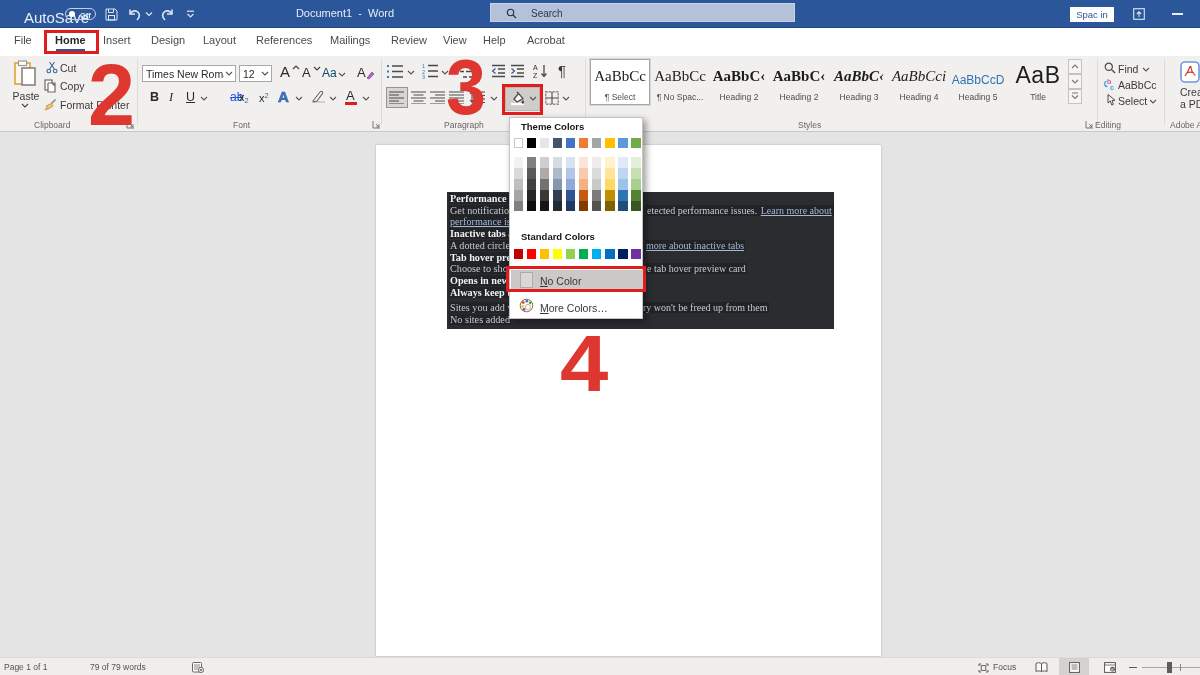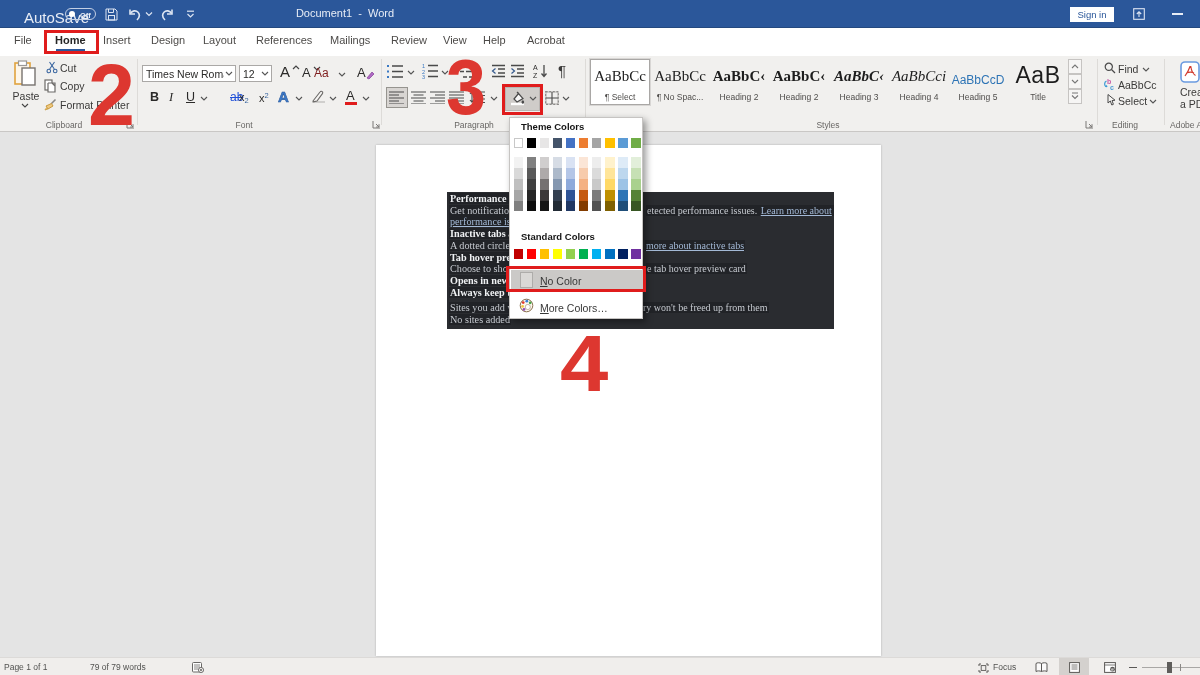--- a/index.html
+++ b/index.html
@@ -7,21 +7,21 @@
 .ab{position:absolute}
 
 #titlebar{left:0;top:0;width:1200px;height:28px;background:#2b579a;border-bottom:1px solid #24497f}
 #titlebar .wt{color:#e8edf6}
 
 #tabrow{left:0;top:28px;width:1200px;height:28px;background:#ffffff}
 .tab{position:absolute;top:6px;font-size:11px;color:#4c4a48}
 
 #ribbon{left:0;top:56px;width:1200px;height:76px;background:#f1f0ee;border-bottom:1px solid #c9c7c5}
 .vsep{position:absolute;top:3px;width:1px;height:66px;background:#dddbd8}
-.glabel{position:absolute;top:64px;font-size:8.5px;color:#686664;text-align:center}
+.glabel{position:absolute;top:64px;font-size:8.5px;color:#686664;}
 .launch{position:absolute;top:64px;width:9px;height:9px}
 .btxt{font-size:10.5px;color:#3b3a39}
 .stp{position:absolute;top:12px;width:60px;text-align:center;font-family:"Liberation Serif",serif;font-size:15px;color:#1d1d1d;white-space:nowrap}
 .stl{position:absolute;top:36px;width:60px;text-align:center;font-size:8.5px;color:#4f4d4b;white-space:nowrap;overflow:hidden}
 
 #page{left:376px;top:145px;width:505px;height:511px;background:#fff;box-shadow:0 0 2px rgba(0,0,0,0.25)}
 #dark{left:447px;top:192px;width:387px;height:137px;background:#2a2c30}
 .dl{position:absolute;left:2px;font-family:"Liberation Serif",serif;font-size:10.2px;line-height:11.7px;white-space:nowrap;color:#c6cad0}
 .dl span{background:#212327;padding:0 1px}
 .dr{position:absolute;font-family:"Liberation Serif",serif;font-size:10px;line-height:11.7px;white-space:nowrap;color:#c6cad0}
@@ -64,21 +64,28 @@
     </svg>
  <svg class="ab" style="left:160px;top:8px" width="14" height="13" viewBox="0 0 14 13">
       <path d="M12 1.5 L12 6 L7 6" fill="none" stroke="#dde5f2" stroke-width="1.6"></path>
       <path d="M11.5 5.5 C10 2.5 6 2 4 4.2 C2 6.5 2.5 9.5 5 12" fill="none" stroke="#dde5f2" stroke-width="1.6"></path>
     </svg>
  <svg class="ab" style="left:186px;top:10px" width="9" height="9" viewBox="0 0 9 9">
       <path d="M1 1.2 L8 1.2" stroke="#dde5f2" stroke-width="1.2"></path>
       <path d="M1.5 4 L4.5 7 L7.5 4" fill="none" stroke="#dde5f2" stroke-width="1.2"></path>
     </svg>
  <div class="ab wt" style="left:280px;top:7px;width:130px;text-align:center;font-size:11px;white-space:nowrap">Document1&nbsp; -&nbsp; Word</div>
- <div class="ab" style="left:1070px;top:7px;width:44px;height:15px;background:#fff;text-align:center;font-size:9.5px;color:#2b579a;line-height:15px">Sign in</div>
+ <div class="ab" style="left:490px;top:3px;width:305px;height:19px;background:#b5c1d8;border:1px solid #c9d2e2">
+   <svg class="ab" style="left:15px;top:3.5px" width="11" height="11" viewBox="0 0 11 11">
+        <circle cx="4.5" cy="4.5" r="3.2" fill="none" stroke="#20304e" stroke-width="1.1"></circle>
+        <path d="M7 7 L10 10" stroke="#20304e" stroke-width="1.1"></path>
+      </svg>
+   <div class="ab" style="left:40px;top:3.5px;font-size:10px;color:#2c3850">Search</div>
+ </div>
+ <div class="ab" style="left:1070px;top:7px;width:44px;height:15px;background:#fff;text-align:center;font-size:9.5px;color:#2b579a;line-height:15px">Spac in</div>
  <svg class="ab" style="left:1133px;top:8px" width="12" height="12" viewBox="0 0 12 12">
       <rect x="0.7" y="0.7" width="10.6" height="10.6" fill="none" stroke="#dde5f2" stroke-width="1.1"></rect>
       <path d="M6 9 L6 4 M3.8 6 L6 3.8 L8.2 6" fill="none" stroke="#dde5f2" stroke-width="1.1"></path>
     </svg>
  <div class="ab" style="left:1172px;top:13px;width:11px;height:1.6px;background:#e8edf6"></div>
 </div>
 
 <div class="ab" id="tabrow">
  <div class="tab" style="left:14px">File</div>
  <div class="tab" style="left:55px;font-weight:bold;color:#262626">Home</div>
@@ -146,21 +153,21 @@
       <path d="M1 1 L4 4 L7 1" fill="none" stroke="#555" stroke-width="1.1"></path>
     </svg>
  <div class="ab" style="left:280px;top:7px;font-size:15px;color:#2b2a29">A</div>
     <svg class="ab" style="left:292px;top:9px" width="8" height="5" viewBox="0 0 8 5">
       <path d="M1 4 L4 1 L7 4" fill="none" stroke="#444" stroke-width="1.2"></path>
     </svg>
  <div class="ab" style="left:302px;top:9px;font-size:13px;color:#2b2a29">A</div>
     <svg class="ab" style="left:313px;top:10px" width="8" height="5" viewBox="0 0 8 5">
       <path d="M1 1 L4 4 L7 1" fill="none" stroke="#444" stroke-width="1.2"></path>
     </svg>
- <div class="ab" style="left:314px;top:10px;font-size:12px;color:#7f1d1d">Aa</div>
+ <div class="ab" style="left:322px;top:10px;font-size:12px;color:#0c4a6e">Aa</div>
  <svg class="ab" style="left:338px;top:16px" width="8" height="6" viewBox="0 0 8 6">
       <path d="M1 1 L4 4 L7 1" fill="none" stroke="#555" stroke-width="1.1"></path>
     </svg>
  <div class="ab" style="left:357px;top:9px;font-size:13px;color:#2b2a29">A</div>
  <svg class="ab" style="left:366px;top:15px" width="9" height="9" viewBox="0 0 9 9">
       <path d="M1 7 L6 1 L8 3 L3 8 Z" fill="#b06ac4" stroke="#8b4ba0" stroke-width="0.8"></path>
     </svg>
  <div class="ab" style="left:150px;top:34px;font-size:12.5px;font-weight:bold;color:#2b2a29">B</div>
  <div class="ab" style="left:169px;top:34px;font-size:12.5px;font-style:italic;font-family:'Liberation Serif',serif;color:#2b2a29">I</div>
  <div class="ab" style="left:186px;top:34px;font-size:12.5px;text-decoration:underline;color:#2b2a29">U</div>
@@ -179,21 +186,21 @@
       <path d="M3 12 L10 3 C11 1.6 13.4 2.6 12.6 4.4 L7 12 L3.6 12.8 Z" fill="#f5f4f2" stroke="#6b6967" stroke-width="1.1"></path>
     </svg>
  <svg class="ab" style="left:329px;top:40px" width="8" height="6" viewBox="0 0 8 6">
       <path d="M1 1 L4 4 L7 1" fill="none" stroke="#555" stroke-width="1.1"></path>
     </svg>
  <div class="ab" style="left:346px;top:32px;font-size:13px;color:#2b2a29">A</div>
  <div class="ab" style="left:345px;top:46px;width:12px;height:3.4px;background:#e01c1c"></div>
  <svg class="ab" style="left:362px;top:40px" width="8" height="6" viewBox="0 0 8 6">
       <path d="M1 1 L4 4 L7 1" fill="none" stroke="#555" stroke-width="1.1"></path>
     </svg>
- <div class="glabel" style="left:214px;width:60px">Font</div>
+ <div class="glabel" style="left:233px;width:60px">Font</div>
  <svg class="launch" style="left:372px" viewBox="0 0 9 9">
       <path d="M1 1 L1 8 L8 8" fill="none" stroke="#7a7876" stroke-width="1"></path>
       <path d="M4 4 L7 7 M7 4.2 L7 7 L4.2 7" fill="none" stroke="#7a7876" stroke-width="1"></path>
     </svg>
 
  <svg class="ab" style="left:386px;top:8px" width="18" height="15" viewBox="0 0 18 15">
       <g stroke="#3a79c3" stroke-width="2">
         <path d="M1 2 h2 M1 7.5 h2 M1 13 h2"></path>
       </g>
       <g stroke="#4a4a4a" stroke-width="1.4">

